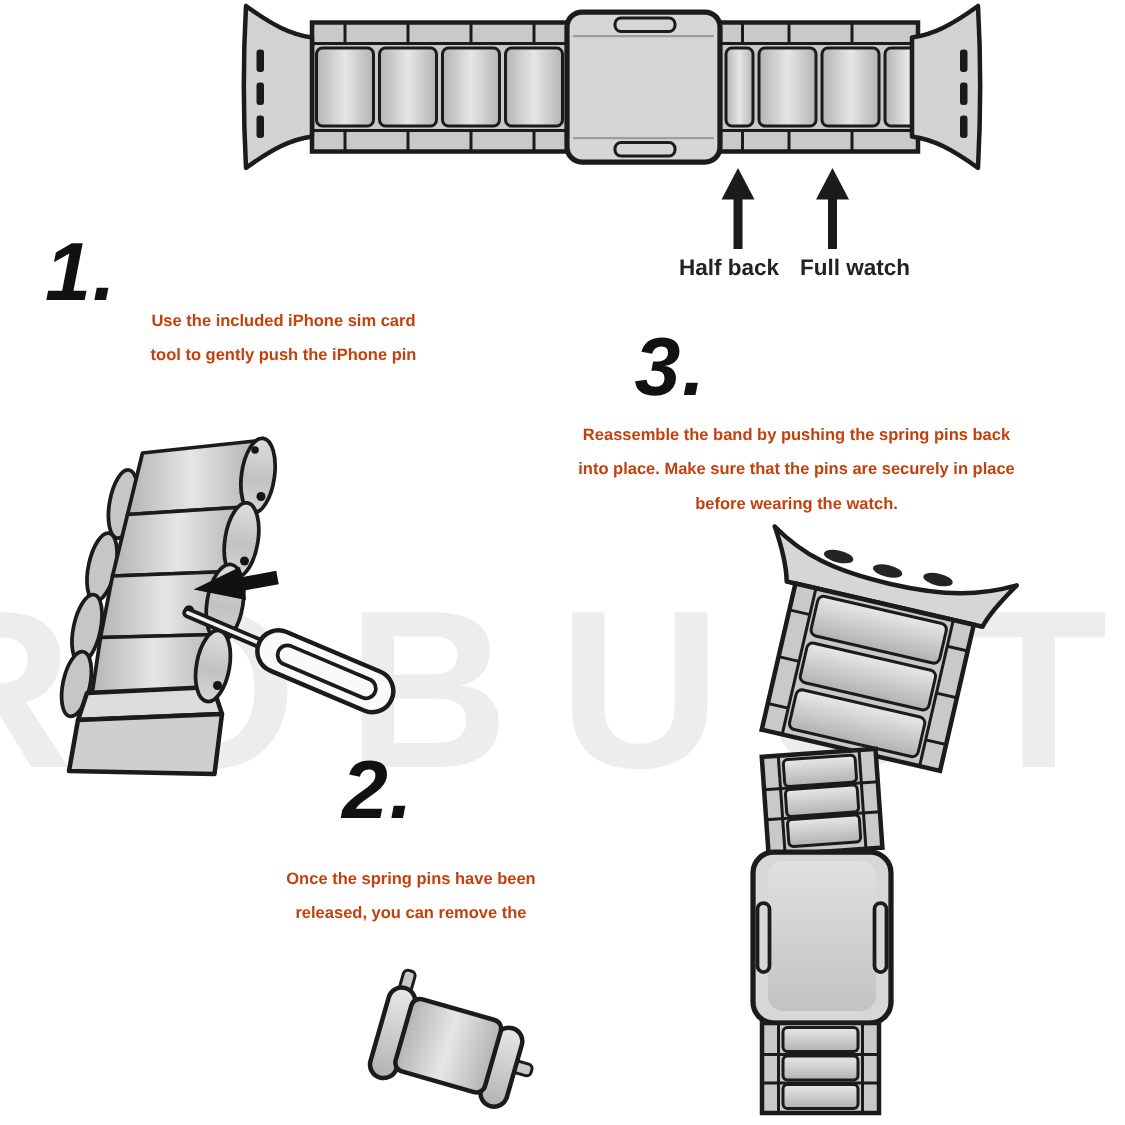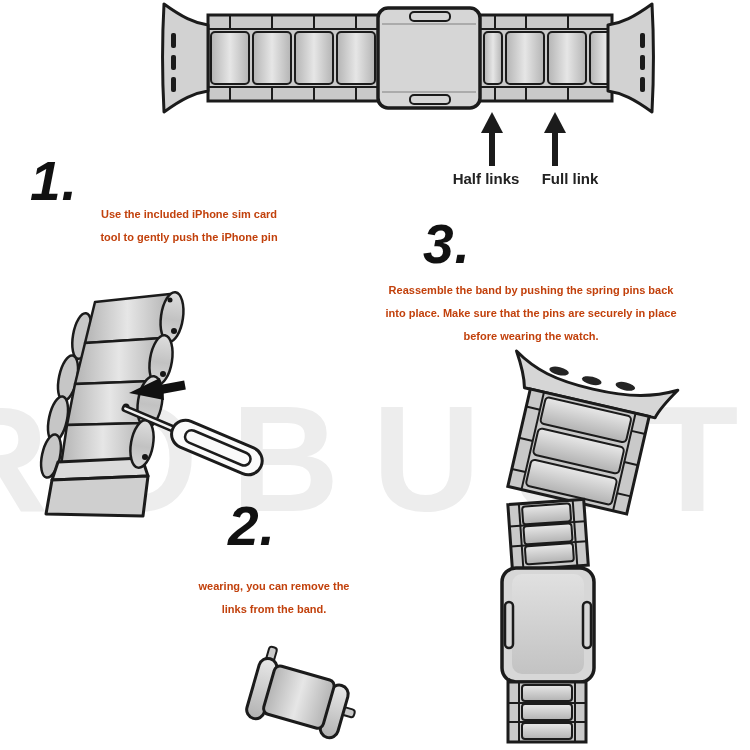--- a/index.html
+++ b/index.html
@@ -127,40 +127,40 @@
   <svg class="pointer-arrows" width="120" height="56" viewBox="0 0 120 56">
     <g>
       <rect x="19" y="16" width="6" height="38" fill="#1b1b1b"></rect>
       <polygon points="22,0 11,21 33,21" fill="#1b1b1b"></polygon>
     </g>
     <g>
       <rect x="82" y="16" width="6" height="38" fill="#1b1b1b"></rect>
       <polygon points="85,0 74,21 96,21" fill="#1b1b1b"></polygon>
     </g>
   </svg>
-  <div class="link-label label-half">Half links</div>
-  <div class="link-label label-full">Full link</div>
+  <div class="link-label label-half">Half back</div>
+  <div class="link-label label-full">Full watch</div>
 
   <div class="step-num num1">1.</div>
   <div class="step-text text1">
     <div>Use the included iPhone sim card</div>
     <div>tool to gently push the iPhone pin</div>
   </div>
 
   <div class="step-num num3">3.</div>
   <div class="step-text text3">
     <div>Reassemble the band by pushing the spring pins back</div>
     <div>into place. Make sure that the pins are securely in place</div>
     <div>before wearing the watch.</div>
   </div>
 
   <div class="step-num num2">2.</div>
   <div class="step-text text2">
-    <div>wearing, you can remove the</div>
-    <div>links from the band.</div>
+    <div>Once the spring pins have been</div>
+    <div>released, you can remove the</div>
   </div>
 
   <svg class="illus1" width="268" height="242" viewBox="0 0 268 242">
 
     <g fill="#c6c6c6" stroke="#1b1b1b" stroke-width="2.5">
       <ellipse cx="80" cy="50" rx="9" ry="23" transform="rotate(10 80 50)"></ellipse>
       <ellipse cx="66" cy="92" rx="9" ry="23" transform="rotate(12 66 92)"></ellipse>
       <ellipse cx="56" cy="133" rx="9" ry="23" transform="rotate(12 56 133)"></ellipse>
       <ellipse cx="49" cy="170" rx="9" ry="22" transform="rotate(12 49 170)"></ellipse>
     </g>

